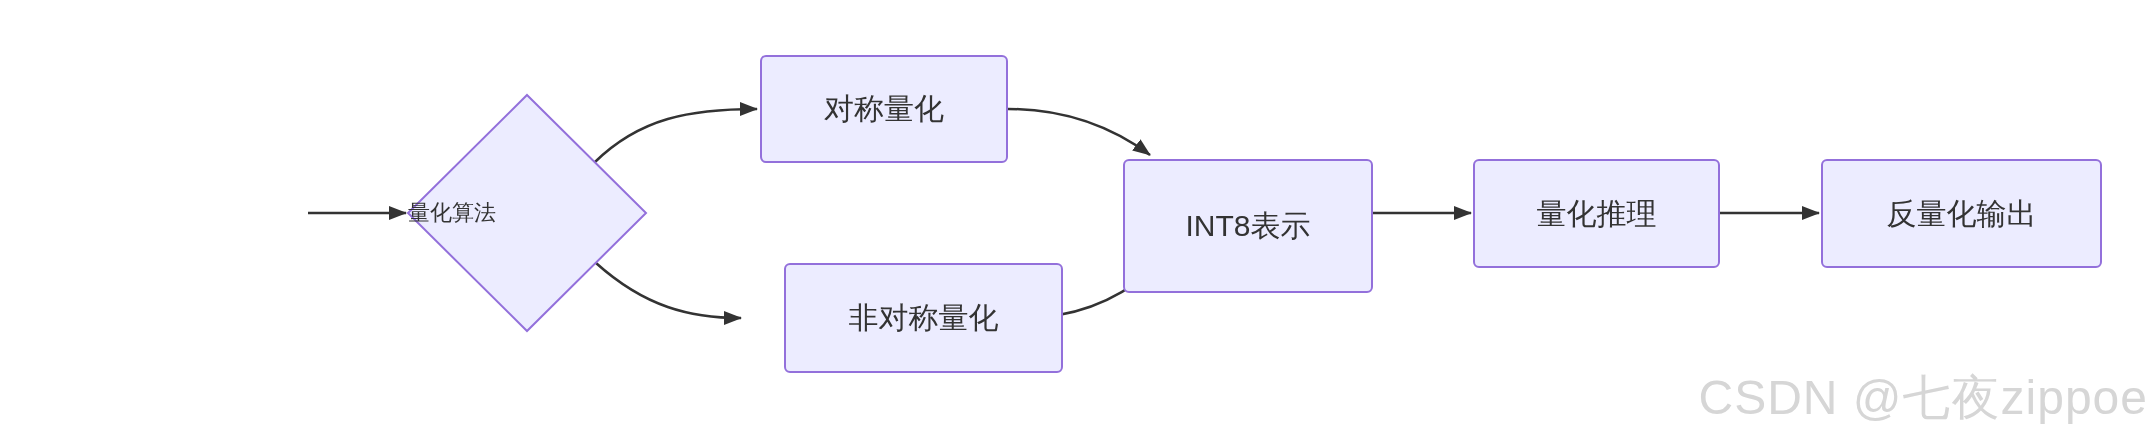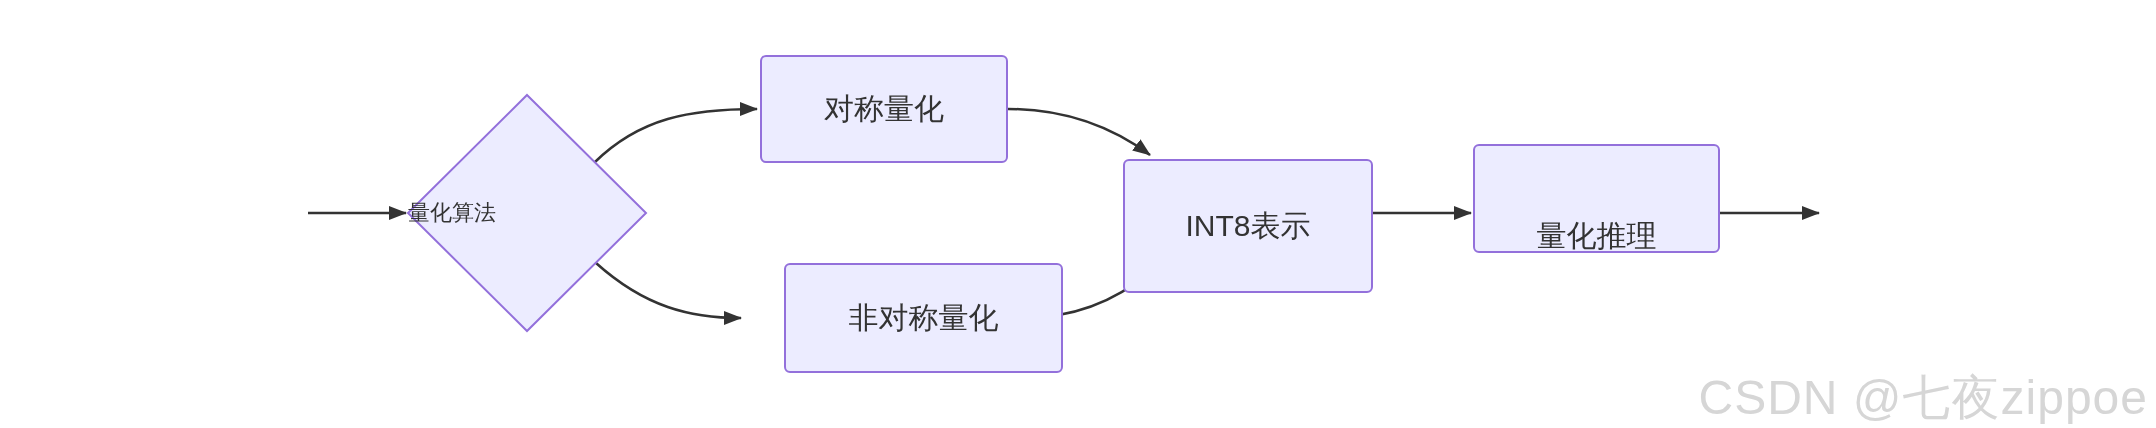--- a/index.html
+++ b/index.html
@@ -63,21 +63,21 @@
     color: var(--text-color);
     font-size: 22px;
     white-space: nowrap;
   }
 
   
   #node-fp32    { left:   56px; top: 159px; width: 252px; height: 109px; }
   #node-sym     { left:  760px; top:  55px; width: 248px; height: 108px; }
   #node-asym    { left:  744px; top: 263px; width: 279px; height: 110px; margin-left: 40px; }
   #node-int8    { left: 1123px; top: 159px; width: 250px; height: 134px; }
-  #node-infer   { left: 1473px; top: 144px; width: 247px; height: 109px; align-items: flex-end; }
+  #node-infer   { left: 1473px; top: 159px; width: 247px; height: 109px; }
   #node-dequant { left: 1821px; top: 159px; width: 281px; height: 109px; }
   #label-algo   { left:  408px; top:  95px; width: 238px; height: 236px; }
 
   .watermark {
     position: absolute;
     right: 8px;
     top: 366px;
     font-size: 48px;
     color: var(--watermark-color);
     text-shadow: 2px 2px 2px rgba(255,255,255,0.9);
@@ -128,16 +128,19 @@
   </div>
 
   <div class="node" id="node-int8">
     <span>INT8表示</span>
   </div>
 
   <div class="node" id="node-infer">
     <span>量化推理</span>
   </div>
 
+  <div class="node" id="node-dequant">
+    <span>反量化输出</span>
+  </div>
 
   <div class="watermark">CSDN @七夜zippoe</div>
 
 </div>
 
 </body></html>

